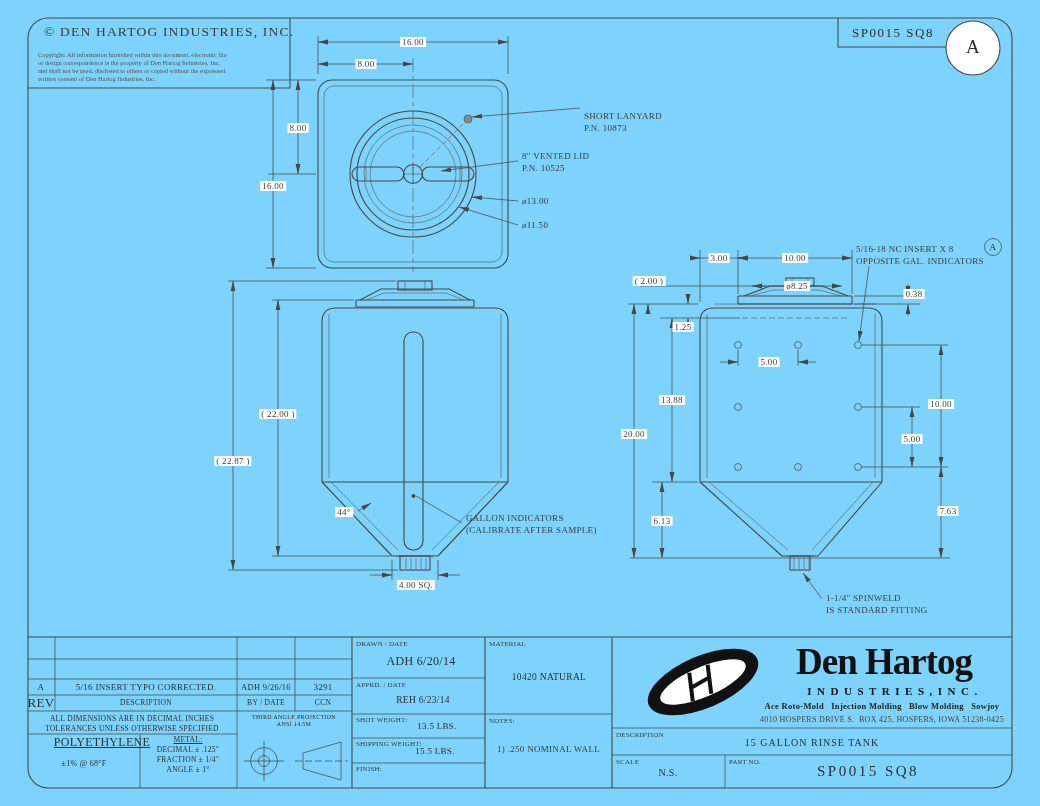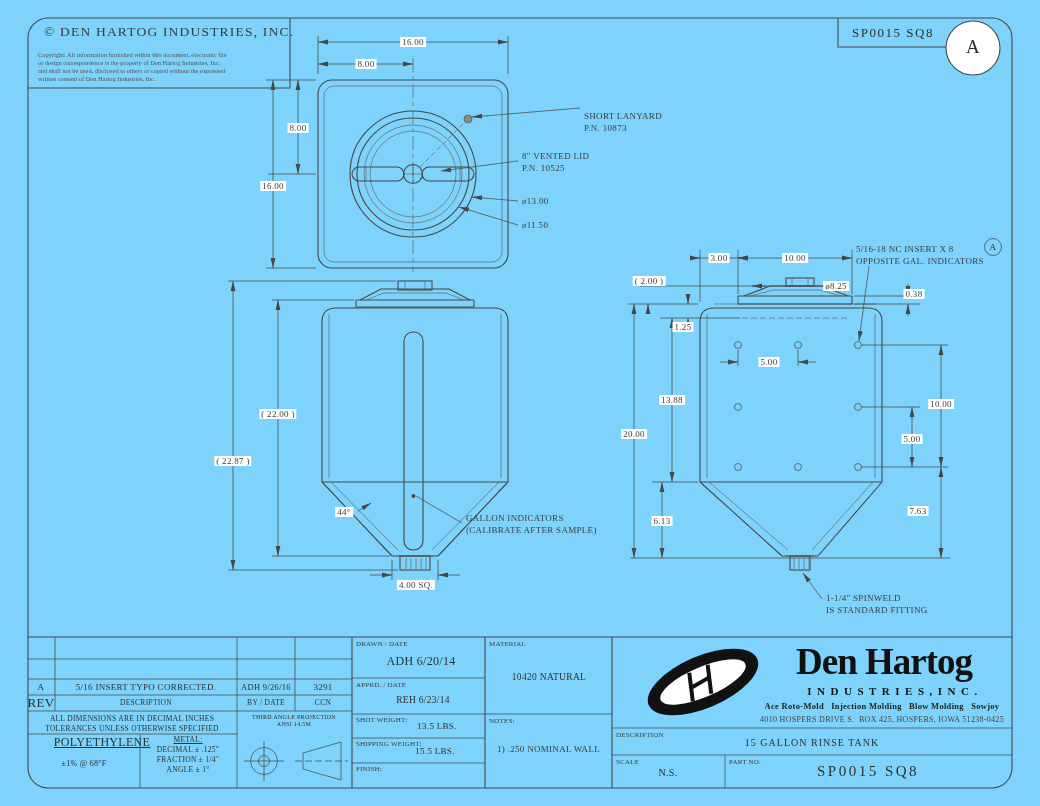--- a/index.html
+++ b/index.html
@@ -204,30 +204,30 @@
 <div class="dim" style="left:278px;top:414px;">( 22.00 )</div>
 <div class="dim" style="left:416px;top:585px;">4.00 SQ.</div>
 <div class="dim" style="left:344px;top:512px;">44°</div>
 <div class="callout" style="left:466px;top:513px;">
   <div>GALLON INDICATORS</div>
   <div>(CALIBRATE AFTER SAMPLE)</div>
 </div>
 
 <div class="dim" style="left:719px;top:258px;">3.00</div>
 <div class="dim" style="left:795px;top:258px;">10.00</div>
-<div class="dim" style="left:797px;top:286px;margin-left:39px;">ø8.25</div>
+<div class="dim" style="left:797px;top:286px;">ø8.25</div>
 <div class="dim" style="left:649px;top:281px;">( 2.00 )</div>
 <div class="dim" style="left:914px;top:294px;">0.38</div>
 <div class="dim" style="left:683px;top:327px;">1.25</div>
 <div class="dim" style="left:769px;top:362px;">5.00</div>
 <div class="dim" style="left:672px;top:400px;">13.88</div>
 <div class="dim" style="left:634px;top:434px;">20.00</div>
 <div class="dim" style="left:941px;top:404px;">10.00</div>
 <div class="dim" style="left:912px;top:439px;">5.00</div>
-<div class="dim" style="left:918px;top:511px;">7.63</div>
+<div class="dim" style="left:948px;top:511px;">7.63</div>
 <div class="dim" style="left:662px;top:521px;">6.13</div>
 <div class="callout" style="left:856px;top:244px;">
   <div>5/16-18 NC INSERT X 8</div>
   <div>OPPOSITE GAL. INDICATORS</div>
 </div>
 <div class="cell" style="left:993px;top:247px;font-size:9px;">A</div>
 <div class="callout" style="left:826px;top:593px;">
   <div>1-1/4" SPINWELD</div>
   <div>IS STANDARD FITTING</div>
 </div>

